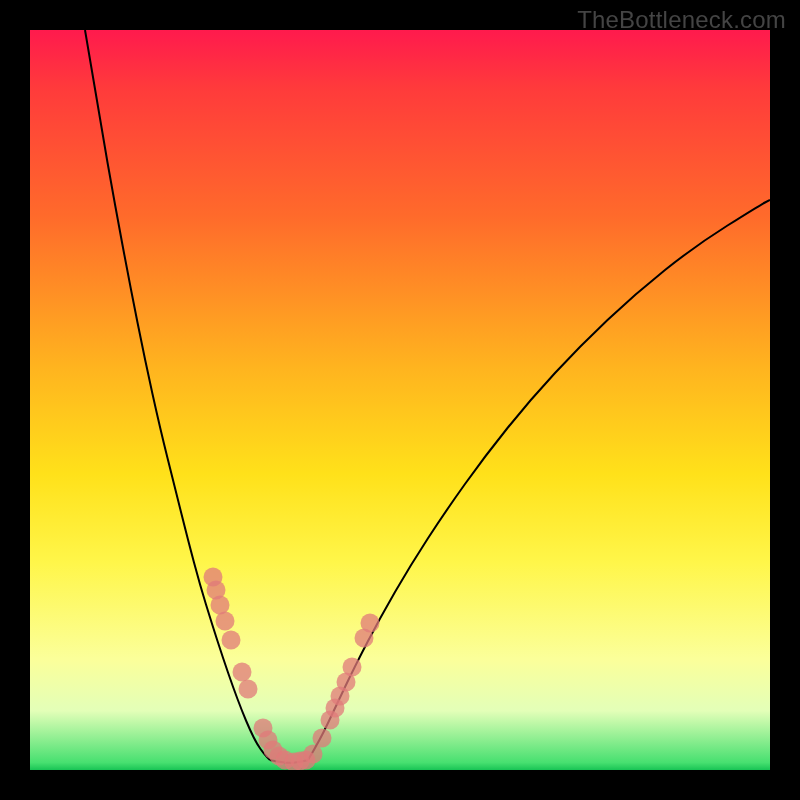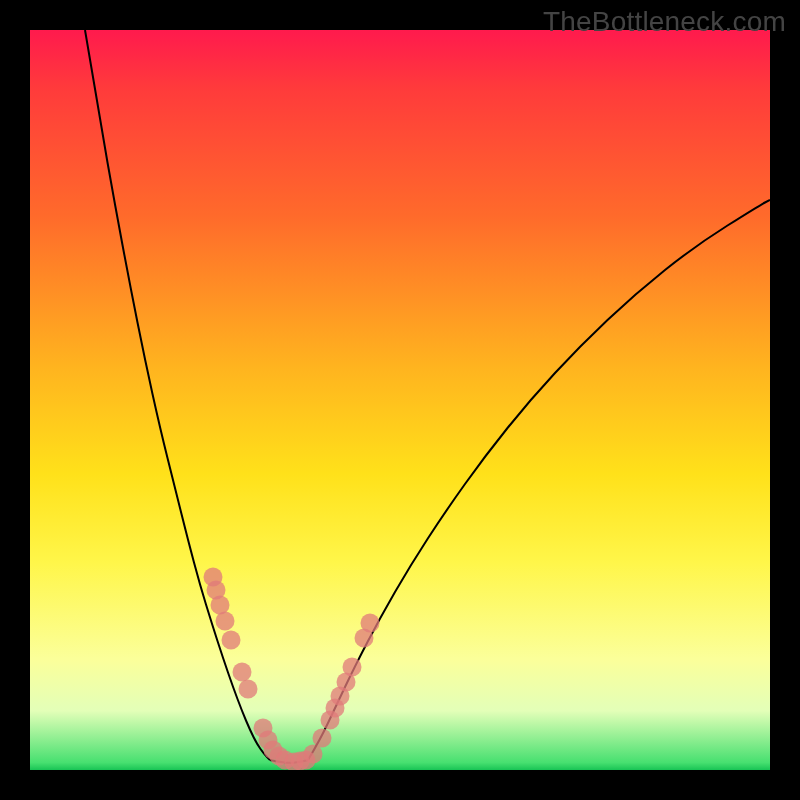--- a/index.html
+++ b/index.html
@@ -33,21 +33,21 @@
       #e3ffb8 92%,
       #47e070 99%,
       #18c455 100%
     );
   }
   .attribution {
     position: absolute;
     top: 6px;
     right: 14px;
     color: #444;
-    font-size: 28px;
+    font-size: 24px;
     font-weight: 500;
     letter-spacing: 0.2px;
     user-select: none;
   }
   svg.overlay {
     position: absolute;
     left: 30px;
     top: 30px;
     width: 740px;
     height: 740px;

